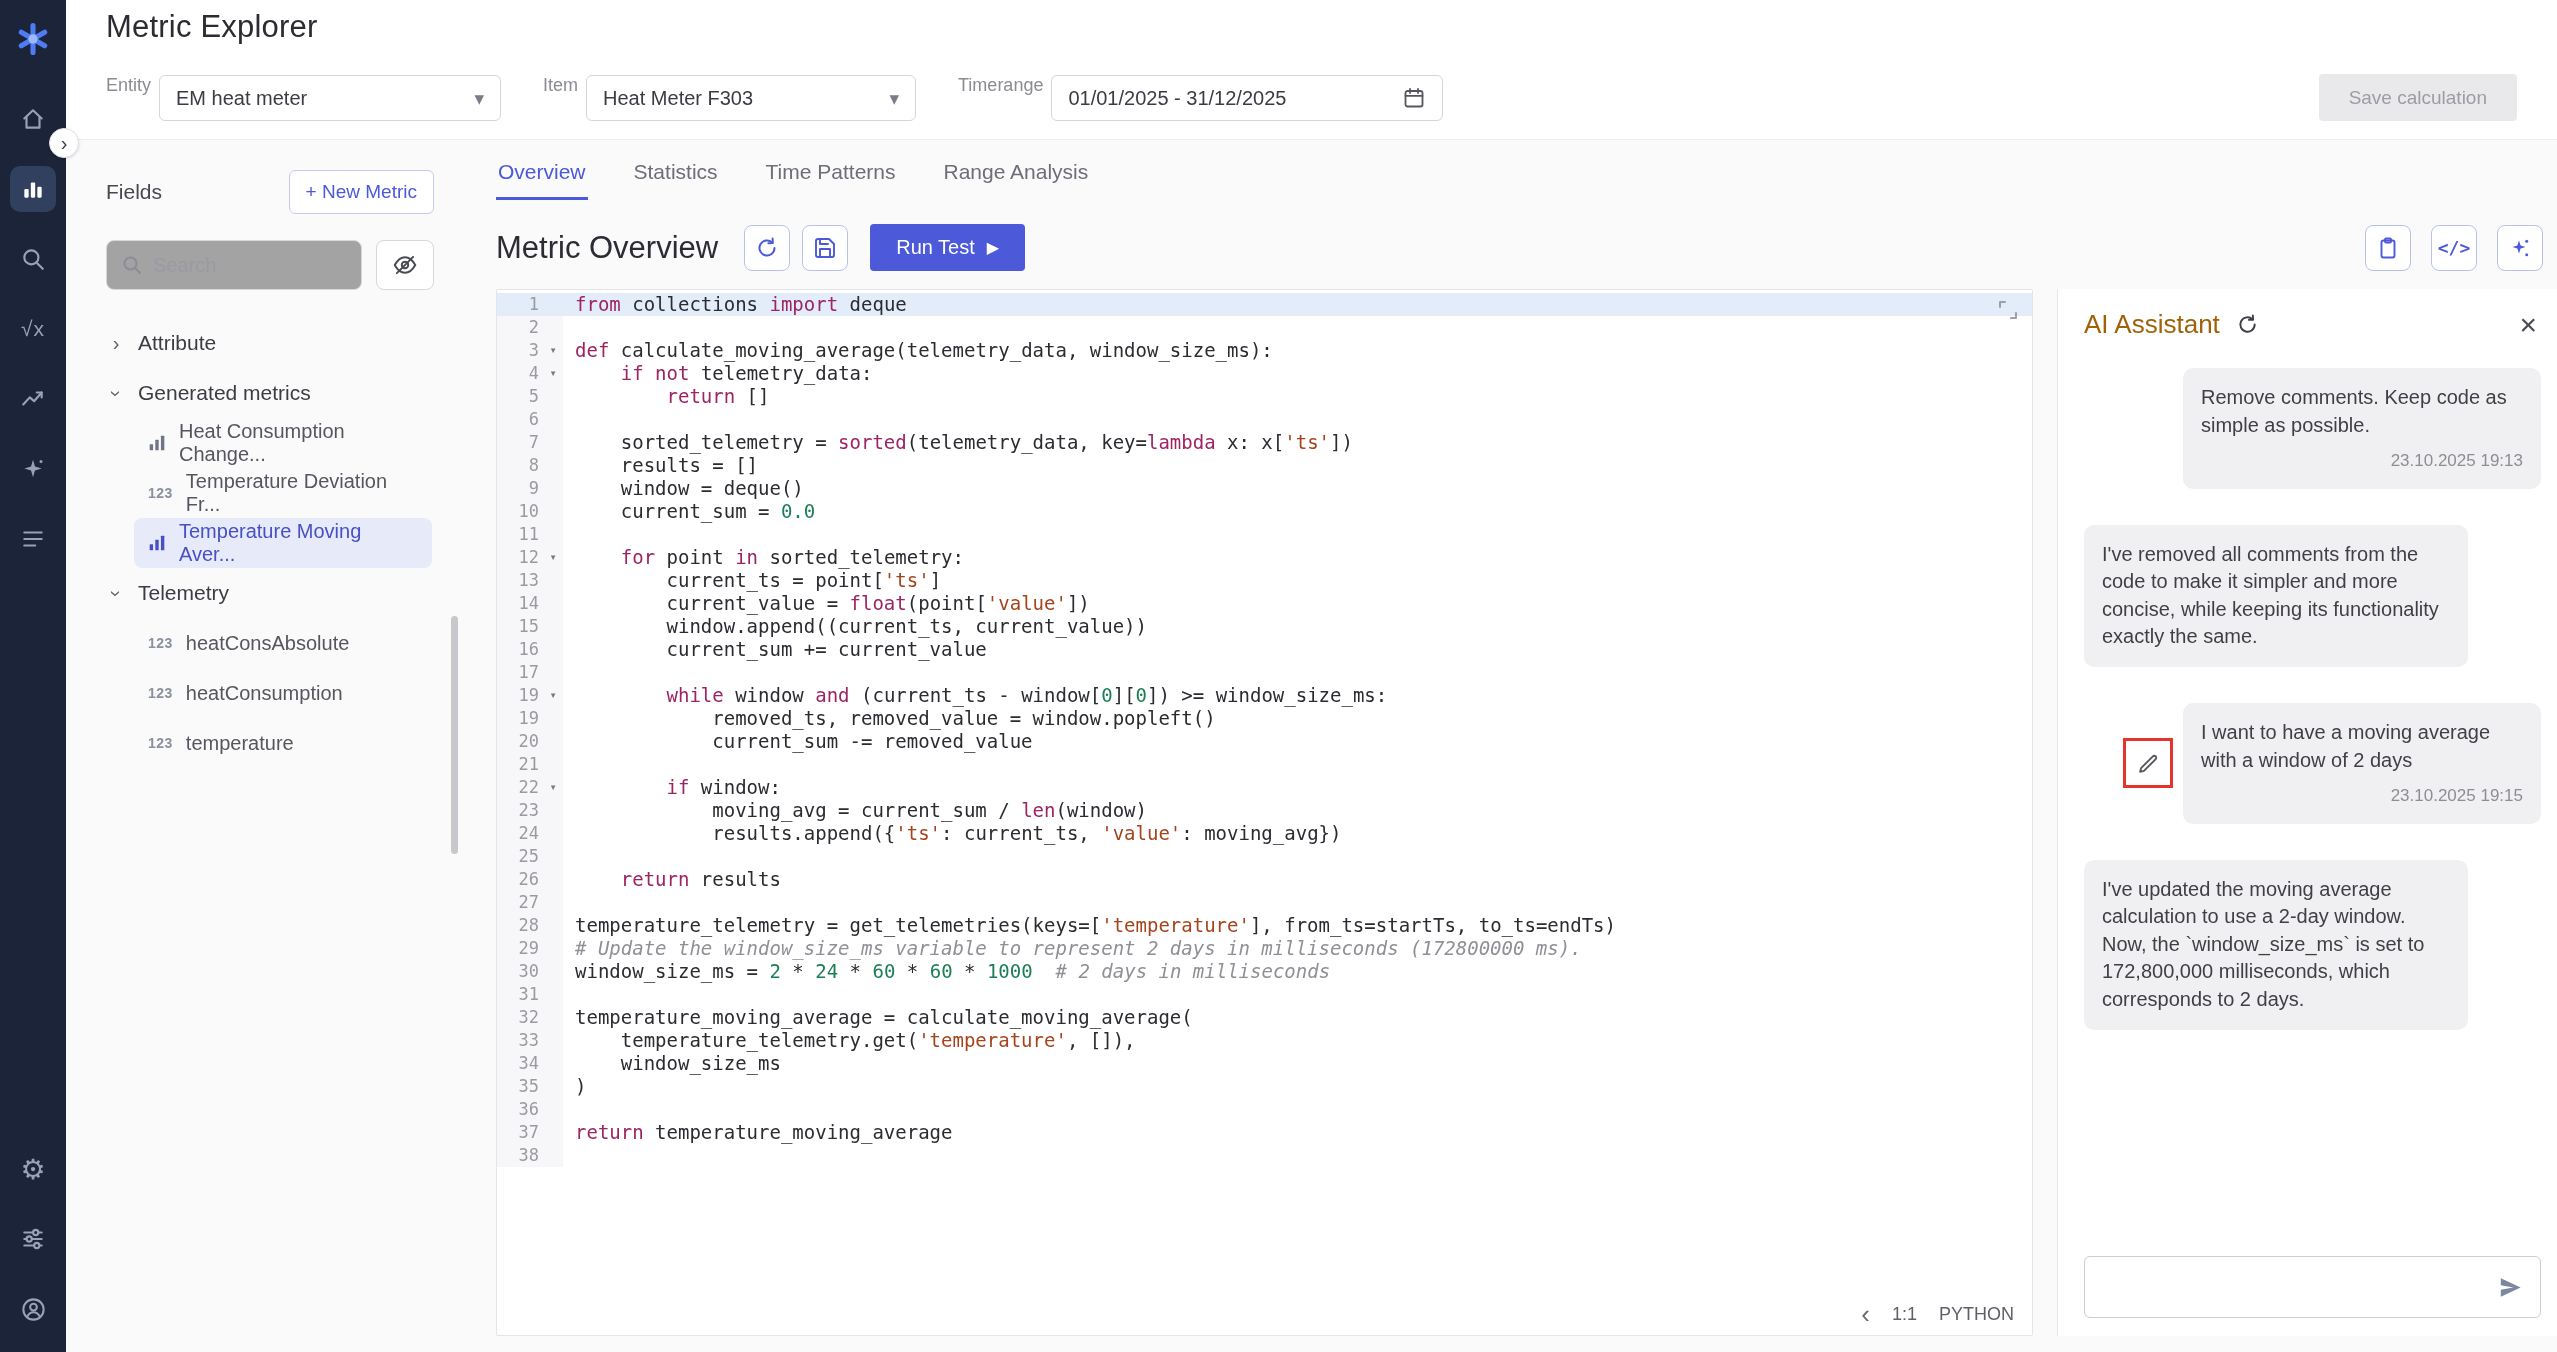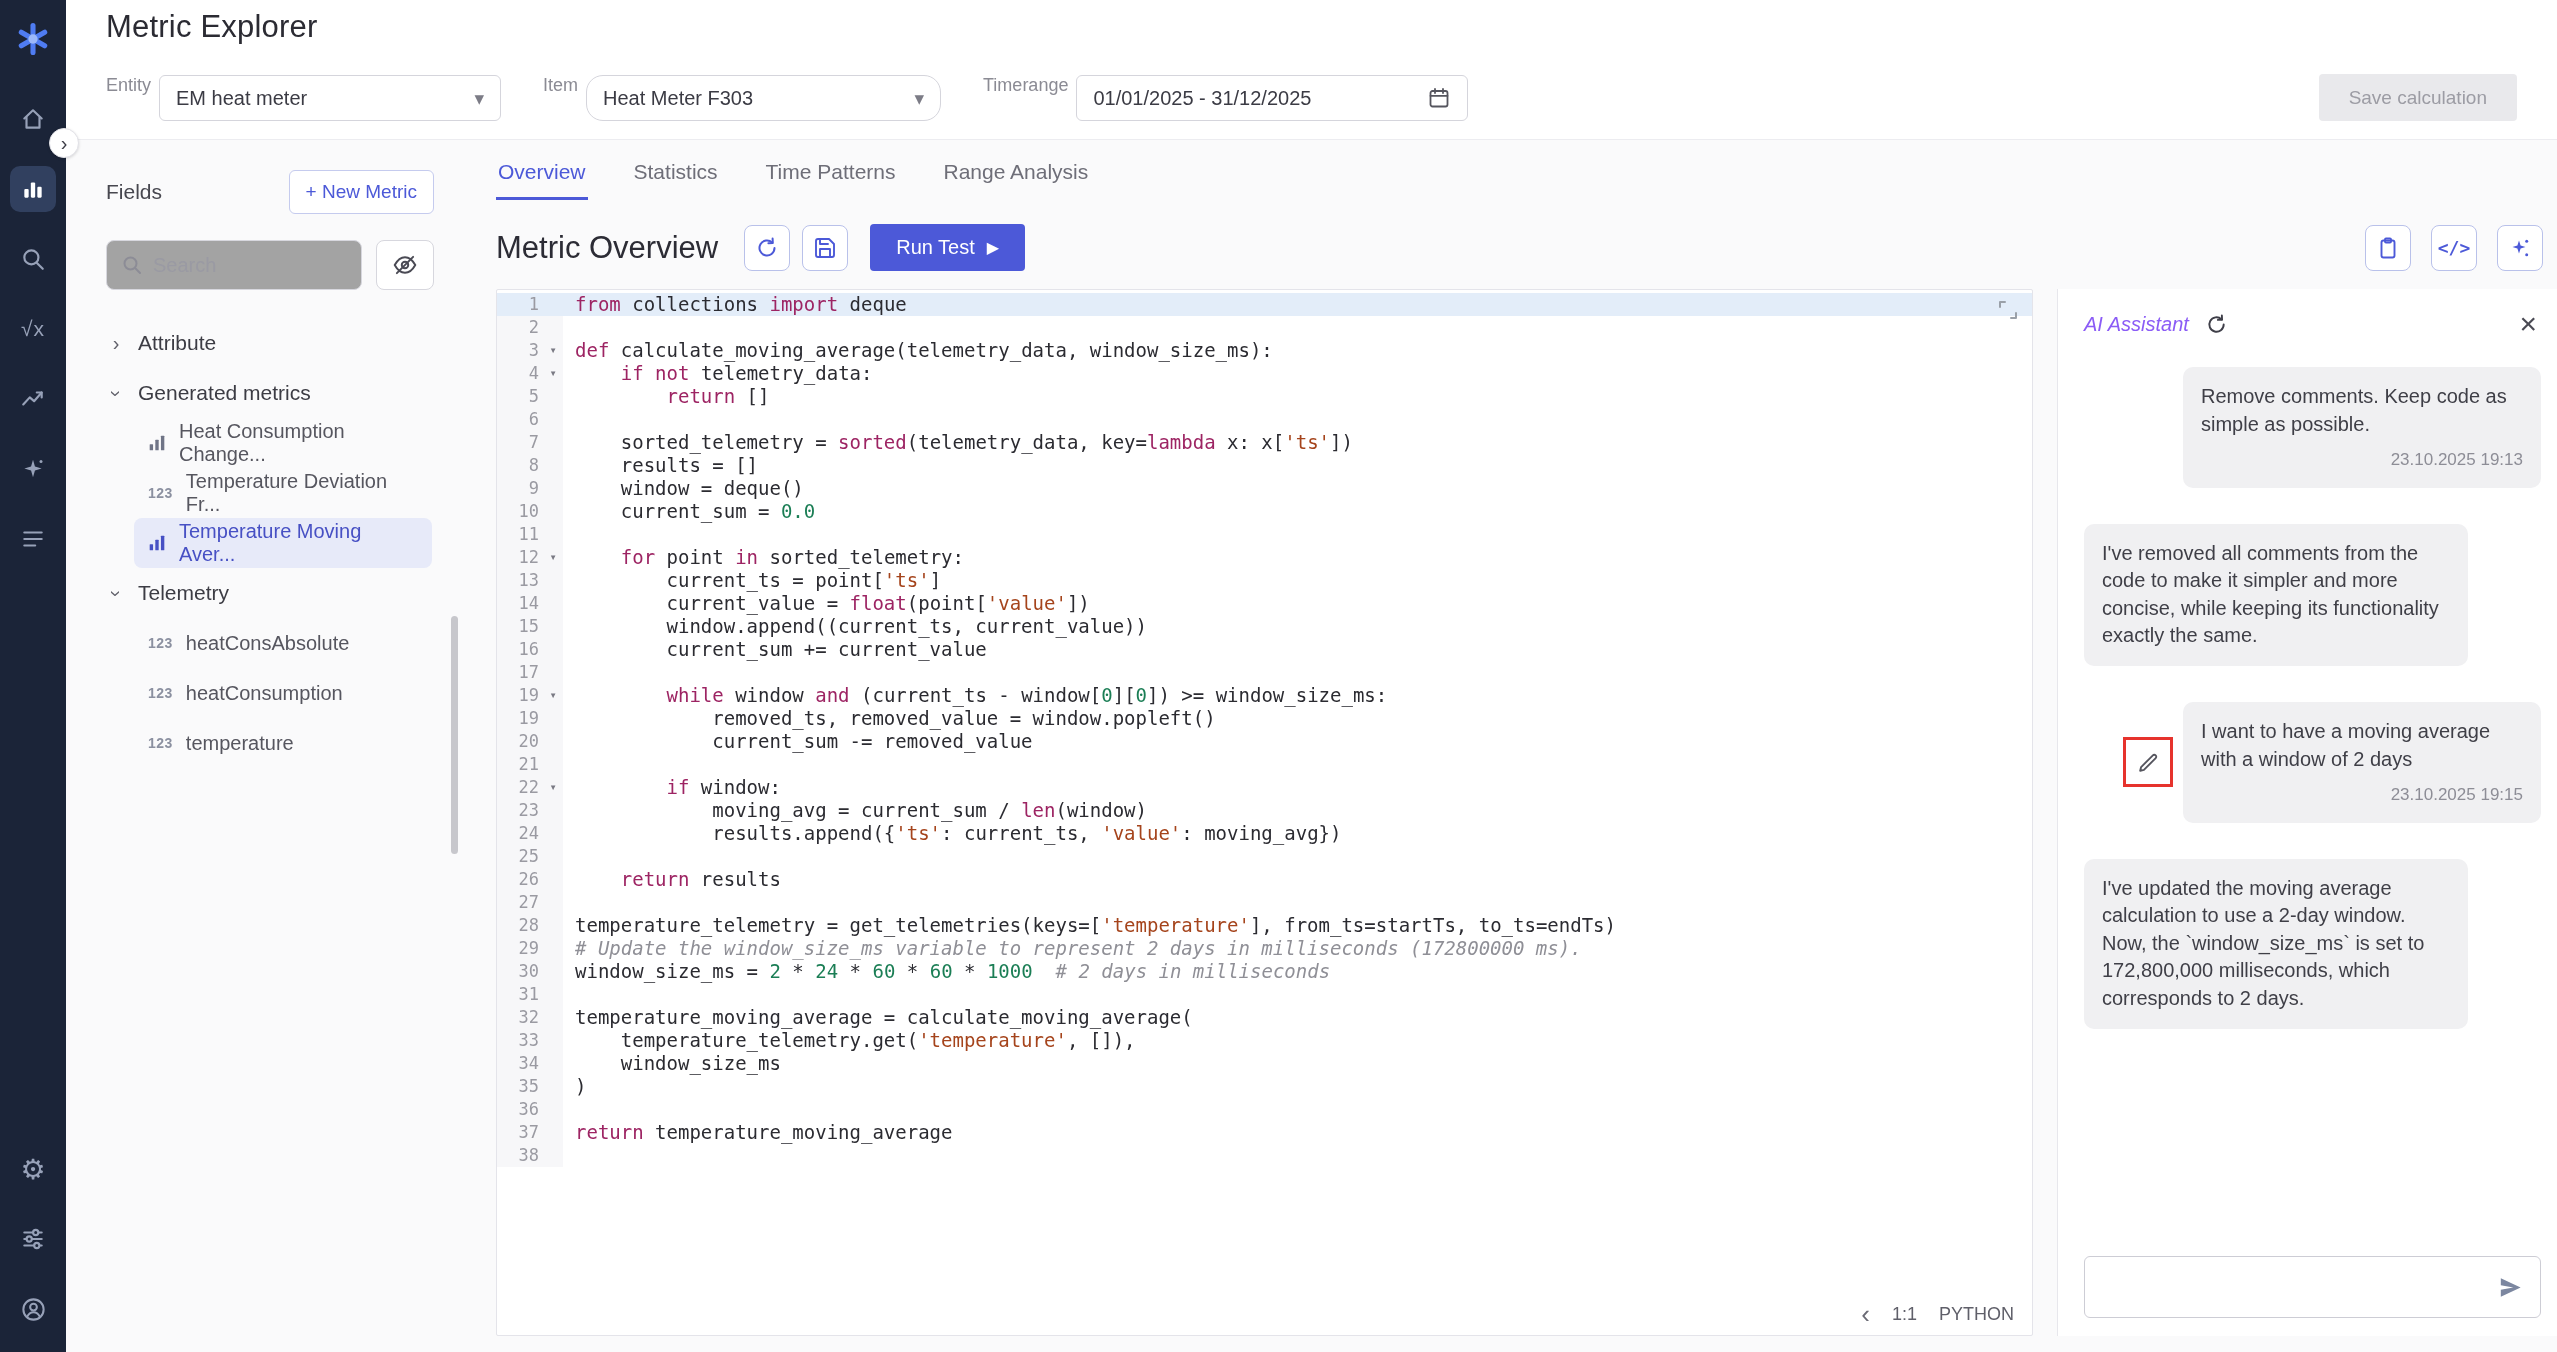--- a/index.html
+++ b/index.html
@@ -22,21 +22,21 @@
   .rail-expand { position:absolute; left:49px; top:128px; width:30px; height:30px; background:#ffffff; border:1px solid #e2e2e8; border-radius:50%; display:flex; align-items:center; justify-content:center; color:#3c3c46; font-size:20px; box-shadow:0 1px 3px rgba(0,0,0,.15); cursor:pointer; }
 
   
   .main { flex:1; display:flex; flex-direction:column; min-width:0; }
   .topbar { height:54px; background:#fff; display:flex; align-items:center; padding:0 40px; flex-shrink:0; }
   .topbar h1 { font-size:31px; font-weight:500; color:#2b2b33; letter-spacing:.2px; }
   .filterbar { background:#fff; border-bottom:1px solid #ececf0; padding:20px 40px 18px; display:flex; align-items:flex-end; gap:42px; flex-shrink:0; }
   .filter-group { display:flex; flex-direction:row; gap:8px; }
   .filter-label { font-size:18px; color:#8b8b94; }
   .select { height:46px; border:1px solid #d5d5dc; border-radius:6px; background:#fff; display:flex; align-items:center; justify-content:space-between; padding:0 16px; font-size:20px; color:#3b3b44; cursor:pointer; }
-  .select.entity { width:342px; } .select.item { width:355px;border-radius:17px; } .select.range { width:392px; }
+  .select.entity { width:342px; } .select.item { width:330px; } .select.range { width:392px; }
   .caret { color:#7c7c86; font-size:19px; }
   .cal-icon { color:#55555e; display:flex; }
   .save-btn { margin-left:auto; height:47px; padding:0 30px; background:#e9e9ec; color:#9c9ca4; border:none; border-radius:4px; font-size:19px; font-family:inherit; }
 
   
   .content { flex:1; display:flex; min-height:0; }
 
   
   .fields { width:394px; flex-shrink:0; padding:30px 26px 0 40px; position:relative; }
   .fields-head { display:flex; align-items:center; }
@@ -86,21 +86,21 @@
   .tok-kw { color:#9d2463; } .tok-bi { color:#9d2463; }
   .tok-str { color:#a5441c; } .tok-num { color:#1b7e55; }
   .tok-com { color:#8f8f96; font-style:italic; }
   .expand-btn { position:absolute; top:8px; right:12px; color:#9aa0a8; cursor:pointer; }
   .editor-statusbar { position:absolute; bottom:8px; right:18px; display:flex; align-items:center; gap:22px; color:#5f5f69; font-size:18px; }
   .sb-chev { font-size:26px; color:#6a6a74; cursor:pointer; line-height:1; }
 
   
   .ai-panel { width:500px; flex-shrink:0; margin-left:24px; background:#fff; border-left:1px solid #e7e7ec; display:flex; flex-direction:column; padding:20px 16px 18px 26px; }
   .ai-header { display:flex; align-items:center; gap:16px; }
-  .ai-title { font-size:20px; font-weight:500; color:#8b5cf6;font-style:italic; }
+  .ai-title { font-size:26px; font-weight:500; color:#a16207; }
   .ai-refresh { color:#3f3f49; display:flex; cursor:pointer; background:none; border:none; }
   .ai-close { margin-left:auto; background:none; border:none; font-size:30px; color:#4a4a54; cursor:pointer; line-height:1; padding:0 4px; }
   .ai-messages { flex:1; margin-top:28px; display:flex; flex-direction:column; gap:36px; overflow:hidden; }
   .msg-row { display:flex; align-items:center; gap:14px; }
   .msg-row.user { justify-content:flex-end; }
   .msg-row.assistant { justify-content:flex-start; }
   .msg { background:#f0f0f2; border-radius:10px; padding:16px 18px; font-size:20px; line-height:1.38; color:#3f3f47; }
   .msg.user { max-width:358px; }
   .msg.assistant { max-width:384px; }
   .msg-time { margin-top:10px; text-align:right; font-size:17px; color:#8d8d96; }

